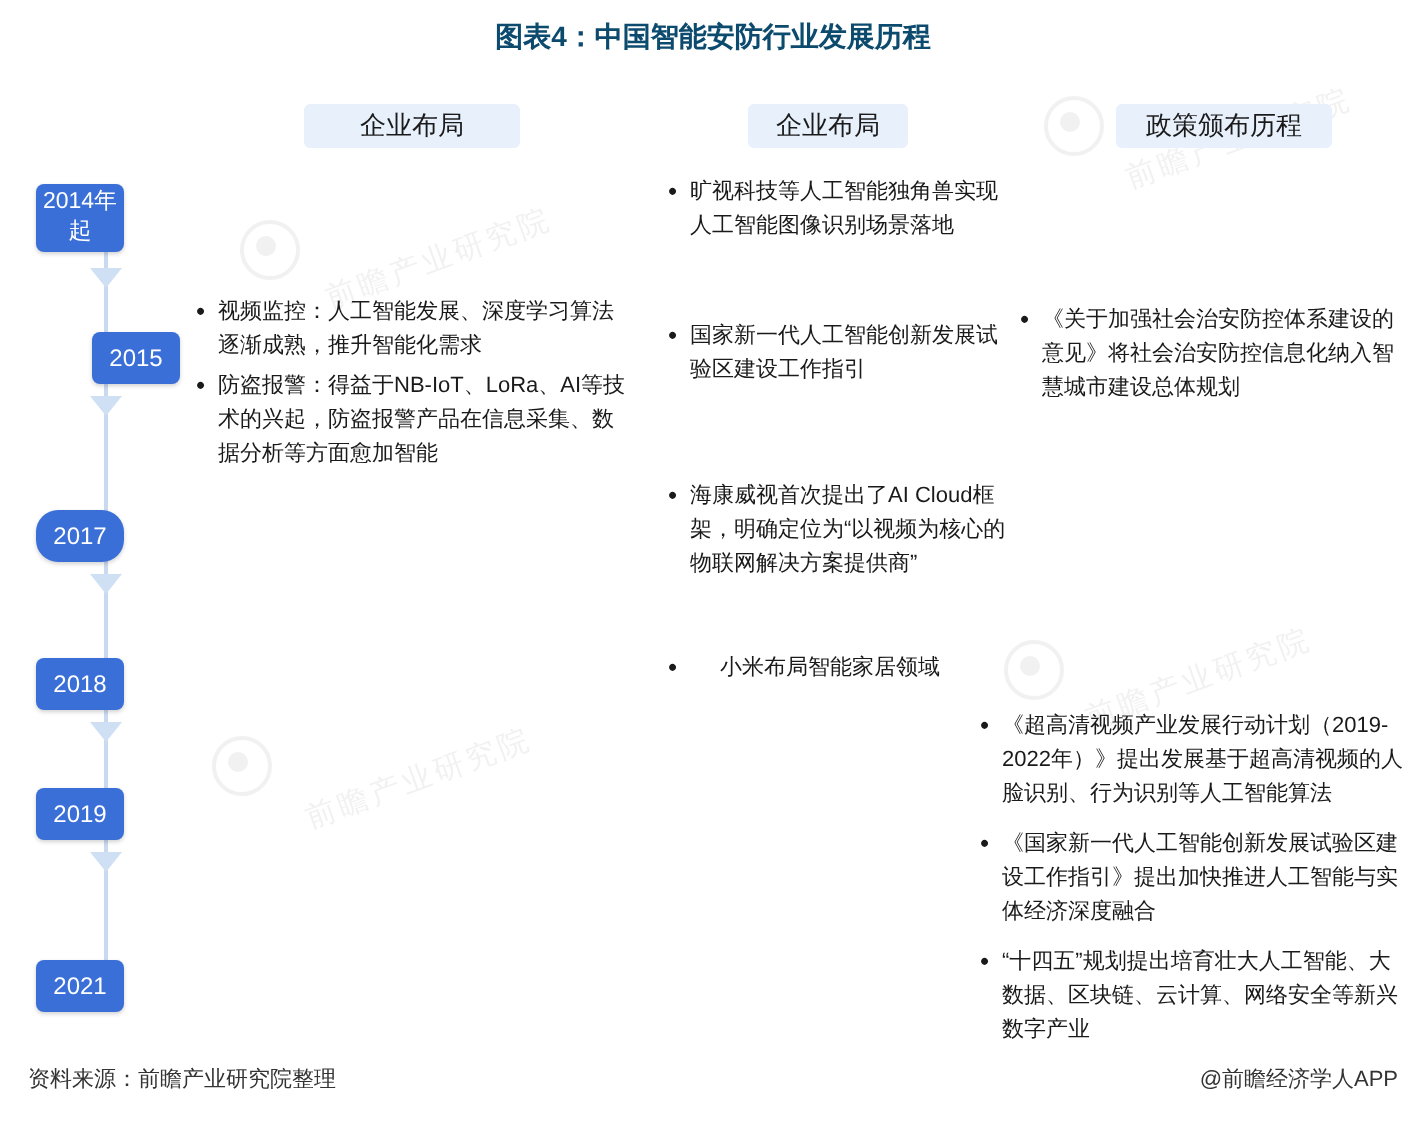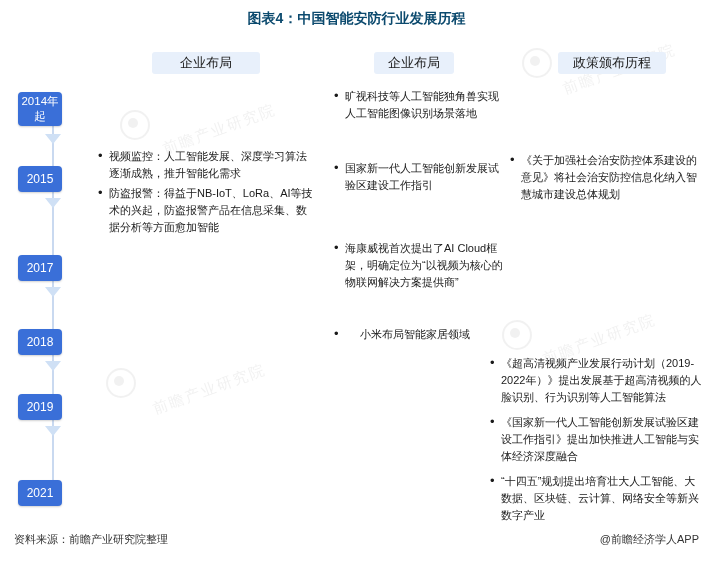--- a/index.html
+++ b/index.html
@@ -174,24 +174,24 @@
   <div class="col-head" id="head-policy">政策颁布历程</div>
 
   <div class="tl-axis"></div>
 
   <div class="year two-line" style="top:92px;">
     <div>2014年</div>
       <div>起</div>
   </div>
   <div class="arrow" style="top:134px;"></div>
 
-  <div class="year" style="top:166px;">2015</div>
+  <div class="year" style="top:166px;margin-left:28px;">2015</div>
   <div class="arrow" style="top:198px;"></div>
 
-  <div class="year" style="top:255px;">2017</div>
+  <div class="year" style="top:255px;border-radius:11px;">2017</div>
   <div class="arrow" style="top:287px;"></div>
 
   <div class="year" style="top:329px;">2018</div>
   <div class="arrow" style="top:361px;"></div>
 
   <div class="year" style="top:394px;">2019</div>
   <div class="arrow" style="top:426px;"></div>
 
   <div class="year" style="top:480px;">2021</div>
 

